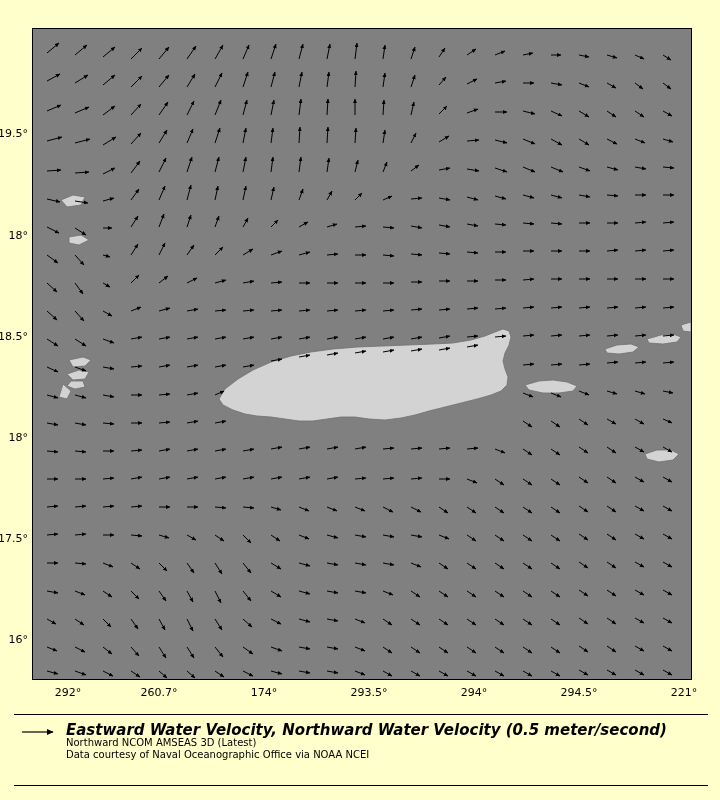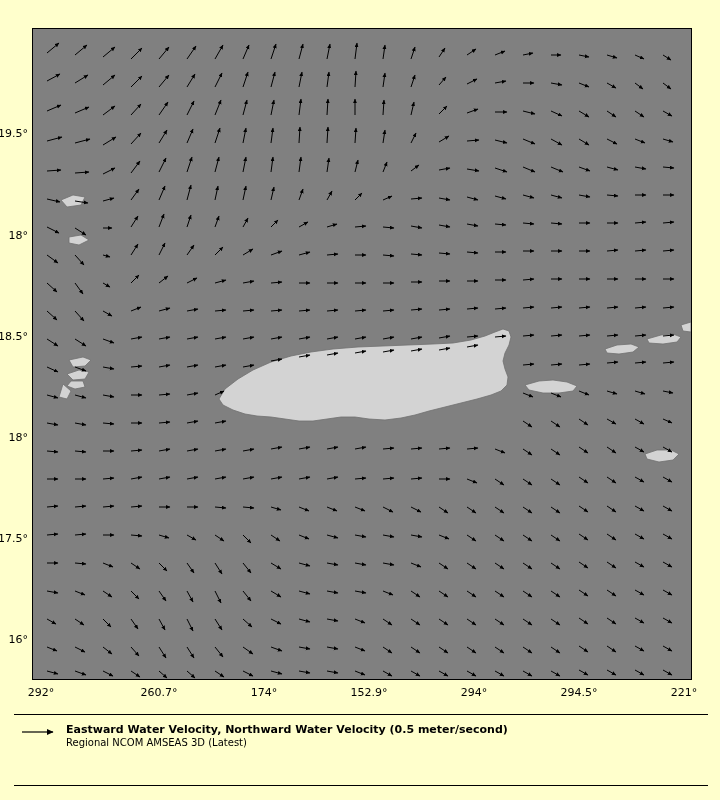--- a/index.html
+++ b/index.html
@@ -93,24 +93,25 @@
     width: 40px;
     height: 12px;
   }
   .legend-text {
     position: absolute;
     left: 52px;
     top: 9px;
     width: 630px;
   }
   .legend-title {
-    font-size: 11px;
+    font-size: 15px;
     font-weight: bold;
     color: #000;
     line-height: 14px;
+    font-style: italic;
   }
   .legend-line {
     font-size: 10px;
     color: #000;
     line-height: 12px;
   }
 </style>
 </head>
 <body>
 
@@ -118,24 +119,24 @@
 
   <div class="plot-wrap">
 
     <div class="ylabel" style="top:105px;">19.5°</div>
     <div class="ylabel" style="top:207px;">18°</div>
     <div class="ylabel" style="top:308px;">18.5°</div>
     <div class="ylabel" style="top:409px;">18°</div>
     <div class="ylabel" style="top:510px;">17.5°</div>
     <div class="ylabel" style="top:611px;">16°</div>
 
-    <div class="xlabel" style="left:9px;text-align:center;">292°</div>
+    <div class="xlabel" style="left:36px;text-align:center;">292°</div>
     <div class="xlabel" style="left:127px;">260.7°</div>
     <div class="xlabel" style="left:232px;">174°</div>
-    <div class="xlabel" style="left:337px;">152.9°</div>
+    <div class="xlabel" style="left:337px;">293.5°</div>
     <div class="xlabel" style="left:442px;">294°</div>
     <div class="xlabel" style="left:547px;">294.5°</div>
     <div class="xlabel" style="left:652px;">221°</div>
 
     <div class="plot-frame">
       <svg class="plot-svg" width="658" height="650" viewBox="0 0 658 650" xmlns="http://www.w3.org/2000/svg">
         <defs>
           <marker id="ah" markerWidth="5" markerHeight="5" refX="4.2" refY="2" orient="auto">
             <path d="M0,0 L4.5,2 L0,4 z" fill="#000"></path>
           </marker>
@@ -710,19 +711,20 @@
       <defs>
         <marker id="lah" markerWidth="6" markerHeight="6" refX="5" refY="2.5" orient="auto">
           <path d="M0,0 L5.5,2.5 L0,5 z" fill="#000"></path>
         </marker>
       </defs>
       <line x1="2" y1="6" x2="33" y2="6" stroke="#000" stroke-width="1.2" marker-end="url(#lah)"></line>
     </svg>
 
     <div class="legend-text">
       <div class="legend-title">Eastward Water Velocity, Northward Water Velocity (0.5 meter/second)</div>
-      <div class="legend-line">Regional NCOM AMSEAS 3D (Latest)</div>
+      <div class="legend-line">Northward NCOM AMSEAS 3D (Latest)</div>
+      <div class="legend-line">Data courtesy of Naval Oceanographic Office via NOAA NCEI</div>
     </div>
 
     <div class="legend-hr-bottom"></div>
   </div>
 
 </div>
 
 </body></html>

